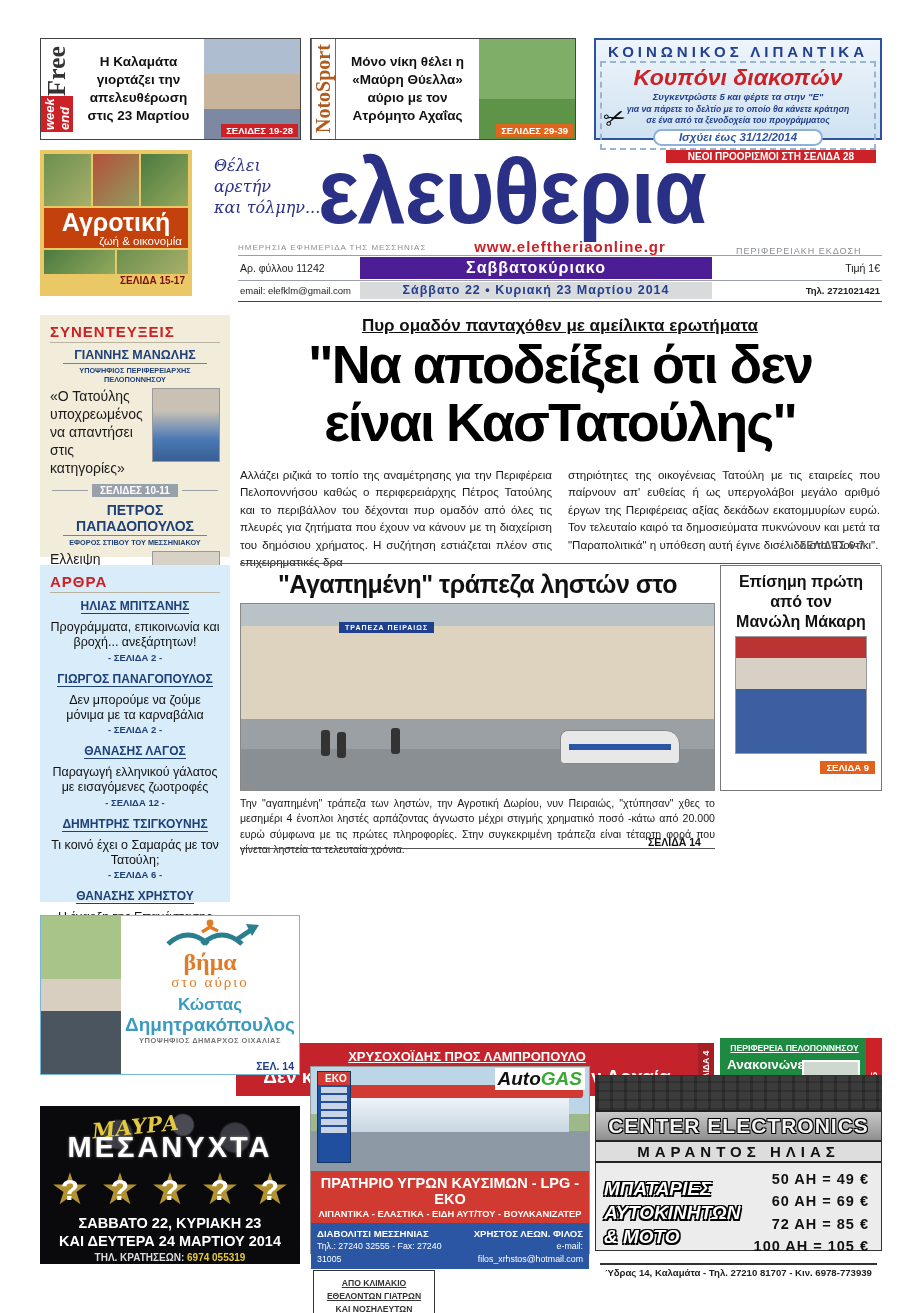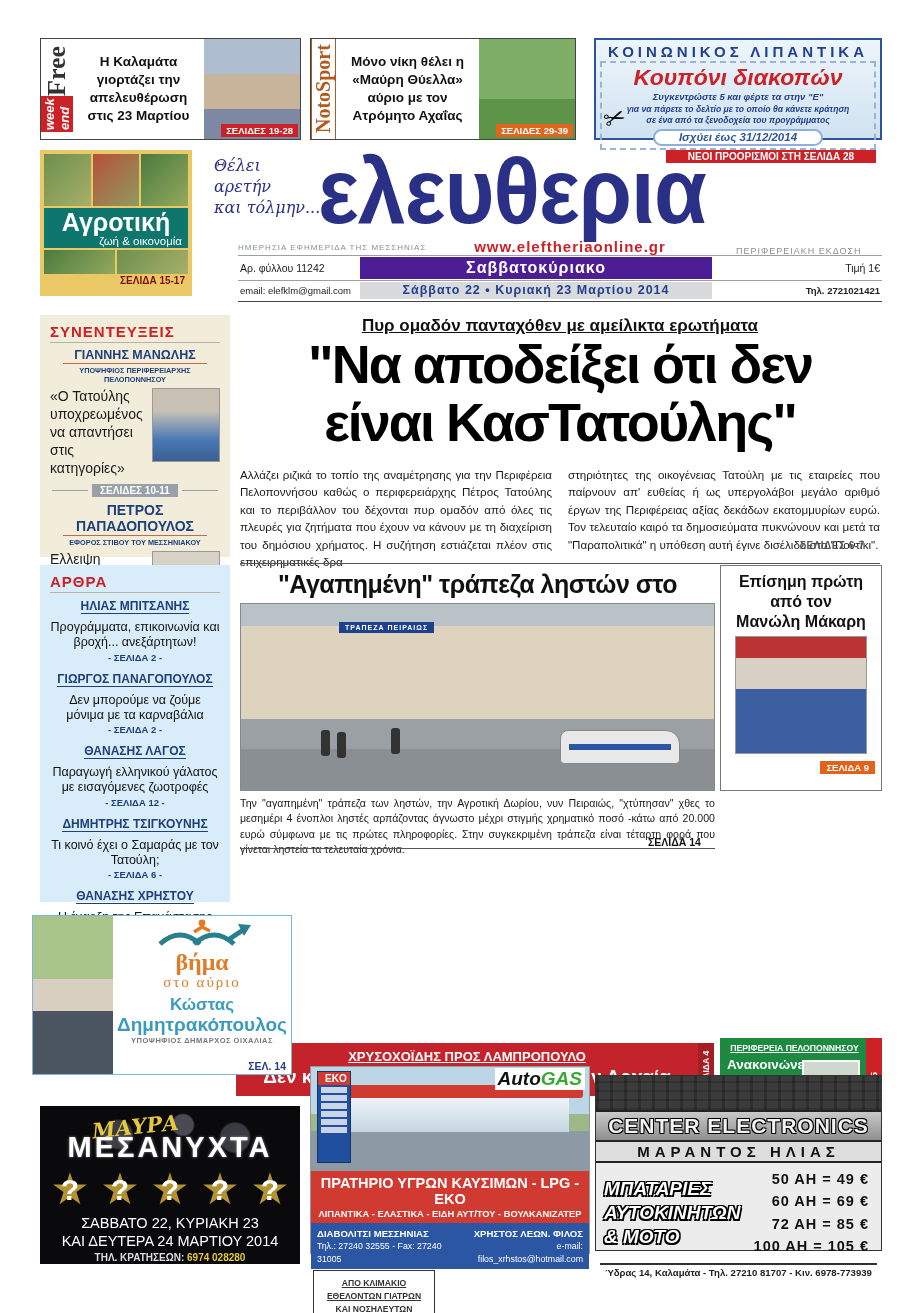--- a/index.html
+++ b/index.html
@@ -32,21 +32,21 @@
   .coupon-l{color:#23408e;font-weight:bold;font-style:italic;font-size:8.6px;text-align:center;line-height:1.35;}
   .coupon-v{display:block;margin:2px auto 2px;width:170px;background:#fff;border:2px solid #8fb0d8;border-radius:9px;
             color:#2d53a0;font-weight:900;font-style:italic;font-size:11.5px;text-align:center;padding:0 0 1px;}
   .coupon-f{background:#cc2127;color:#fff;font-weight:bold;font-size:10px;text-align:center;margin:0 4px 3px auto;width:210px;padding:1px 3px;}
   .scissors{position:absolute;left:2px;bottom:14px;font-size:26px;color:#111;transform:rotate(-20deg);}
 
   
   .agro{background:#e9c865;padding:4px;}
   .agro-col{height:52px;display:flex;gap:2px;}
   .agro-cell{flex:1;}
-  .agro-band{background:#0f766e;color:#fff;text-align:center;padding:1px 2px;margin:2px 0;}
+  .agro-band{background:#c2410c;color:#fff;text-align:center;padding:1px 2px;margin:2px 0;}
   .agro-t{font-size:25px;font-weight:bold;line-height:1.05;}
   .agro-s{font-size:11.5px;text-align:right;padding-right:4px;}
   .agro-p{color:#7a1010;font-weight:bold;font-size:10px;text-align:right;padding:1px 3px 0;}
   .motto{font-family:"DejaVu Serif",serif;font-style:italic;color:#2b3087;font-size:16px;line-height:1.3;}
   .logo{color:#2b3087;font-weight:900;font-size:86px;letter-spacing:-1px;line-height:.9;transform:scaleY(1.08);transform-origin:left top;}
   .site{color:#cc2127;font-weight:900;font-size:15px;letter-spacing:1px;}
   .mh-small{color:#8a8f94;font-size:8px;letter-spacing:1px;}
   .hline{background:#9aa0a6;height:1px;}
   .bluebar{background:#4c1d95;color:#fff;font-weight:bold;font-size:16px;text-align:center;letter-spacing:1px;}
   .graybar{background:#d8dadc;color:#23408e;font-weight:bold;font-size:12.5px;text-align:center;letter-spacing:1px;}
@@ -118,21 +118,21 @@
          radial-gradient(circle at 55% 12%,#4a4a52 0 5%,transparent 6%),
          radial-gradient(circle at 75% 20%,#3a3a42 0 6%,transparent 7%),
          #0a0a0c;color:#fff;text-align:center;padding:8px 4px 6px;}
   .mesa-t1{color:#e5c93c;font-family:"DejaVu Serif",serif;font-style:italic;font-size:21px;font-weight:bold;
            transform:rotate(-6deg);display:inline-block;margin-right:70px;}
   .mesa-t2{font-size:29px;font-weight:900;letter-spacing:3px;margin-top:-8px;text-shadow:0 0 3px #888;}
   .stars{display:flex;justify-content:center;gap:2px;margin:2px 0;}
   .star{position:relative;width:48px;height:46px;}
   .star .s{position:absolute;inset:0;color:#b29231;font-size:44px;line-height:46px;}
   .star .q{position:absolute;inset:0;color:#fff;font-size:30px;font-weight:900;line-height:48px;}
-  .mesa-d{font-size:14.5px;font-weight:400;line-height:1.25;}
+  .mesa-d{font-size:14.5px;font-weight:700;line-height:1.25;}
   .mesa-p{font-size:10px;font-weight:bold;color:#ddd;margin-top:2px;}
   .mesa-p b{color:#e5c93c;}
 
   
   .agas{border:1px solid #999;background:#fff;}
   .agas-photo{height:104px;position:relative;overflow:hidden;
       background:linear-gradient(180deg,#bcd6e8 0 45%,#9db98a 45% 62%,#8d9aa6 62% 100%);}
   .agas-canopy{position:absolute;left:28px;right:6px;top:18px;height:13px;background:#d03a30;border-radius:3px;}
   .agas-fascia{position:absolute;left:40px;right:20px;top:31px;height:34px;background:linear-gradient(180deg,#eef4f8,#c6d6e2);}
   .agas-logo{position:absolute;right:4px;top:1px;background:#fff;padding:0 3px;font-weight:900;font-style:italic;font-size:19px;}
@@ -344,21 +344,21 @@
   <div class="abs greenbox" style="left:720px;top:797px;width:162px;height:111px;">
     <div class="green-k">ΠΕΡΙΦΕΡΕΙΑ ΠΕΛΟΠΟΝΝΗΣΟΥ</div>
     <div class="green-t pre">Ανακοινώνει
 υποψηφιότητα
 την Κυριακή
 ο Γ. Δέδες</div>
     <div class="green-photo ph-dedes"></div>
     <div class="vstrip green-strip">ΣΕΛΙΔΑ 15</div>
   </div>
 
-  <div class="abs vima" style="left:32px;top:915px;width:260px;height:160px;">
+  <div class="abs vima" style="left:40px;top:915px;width:260px;height:160px;">
     <div class="ph-vima" style="width:106px;"></div>
     <div class="vima-right">
       <svg width="104" height="30" viewBox="0 0 104 30">
         <path d="M10 26 Q30 8 50 26" fill="none" stroke="#2a7f8f" stroke-width="5"></path>
         <path d="M44 26 Q64 8 84 26" fill="none" stroke="#2a7f8f" stroke-width="5"></path>
         <path d="M78 22 L96 10" stroke="#2a7f8f" stroke-width="5" fill="none"></path>
         <path d="M88 6 L101 7 L94 18 Z" fill="#2a7f8f"></path>
         <circle cx="52" cy="5" r="3.4" fill="#e07b28"></circle>
         <path d="M44 14 L52 9 L60 13" fill="none" stroke="#e07b28" stroke-width="3.4"></path>
       </svg>
@@ -398,21 +398,21 @@
           <span class="s">★</span>
           <span class="q">?</span>
         </span>
       <span class="star">
           <span class="s">★</span>
           <span class="q">?</span>
         </span>
     </div>
     <div class="mesa-d pre">ΣΑΒΒΑΤΟ 22, ΚΥΡΙΑΚΗ 23
 ΚΑΙ ΔΕΥΤΕΡΑ 24 ΜΑΡΤΙΟΥ 2014</div>
-    <div class="mesa-p"><span>ΤΗΛ. ΚΡΑΤΗΣΕΩΝ:</span> <b>6974 028280</b></div>
+    <div class="mesa-p"><span>ΤΗΛ. ΚΡΑΤΗΣΕΩΝ:</span> <b>6974 055319</b></div>
   </div>
 
   <div class="abs agas" style="left:310px;top:1066px;width:280px;height:188px;">
     <div class="agas-photo">
       <div class="agas-canopy"></div>
       <div class="agas-fascia"></div>
       <div class="eko-pylon">
         <div class="eko-top">EKO</div>
         <div class="eko-row"></div>
           <div class="eko-row"></div>

